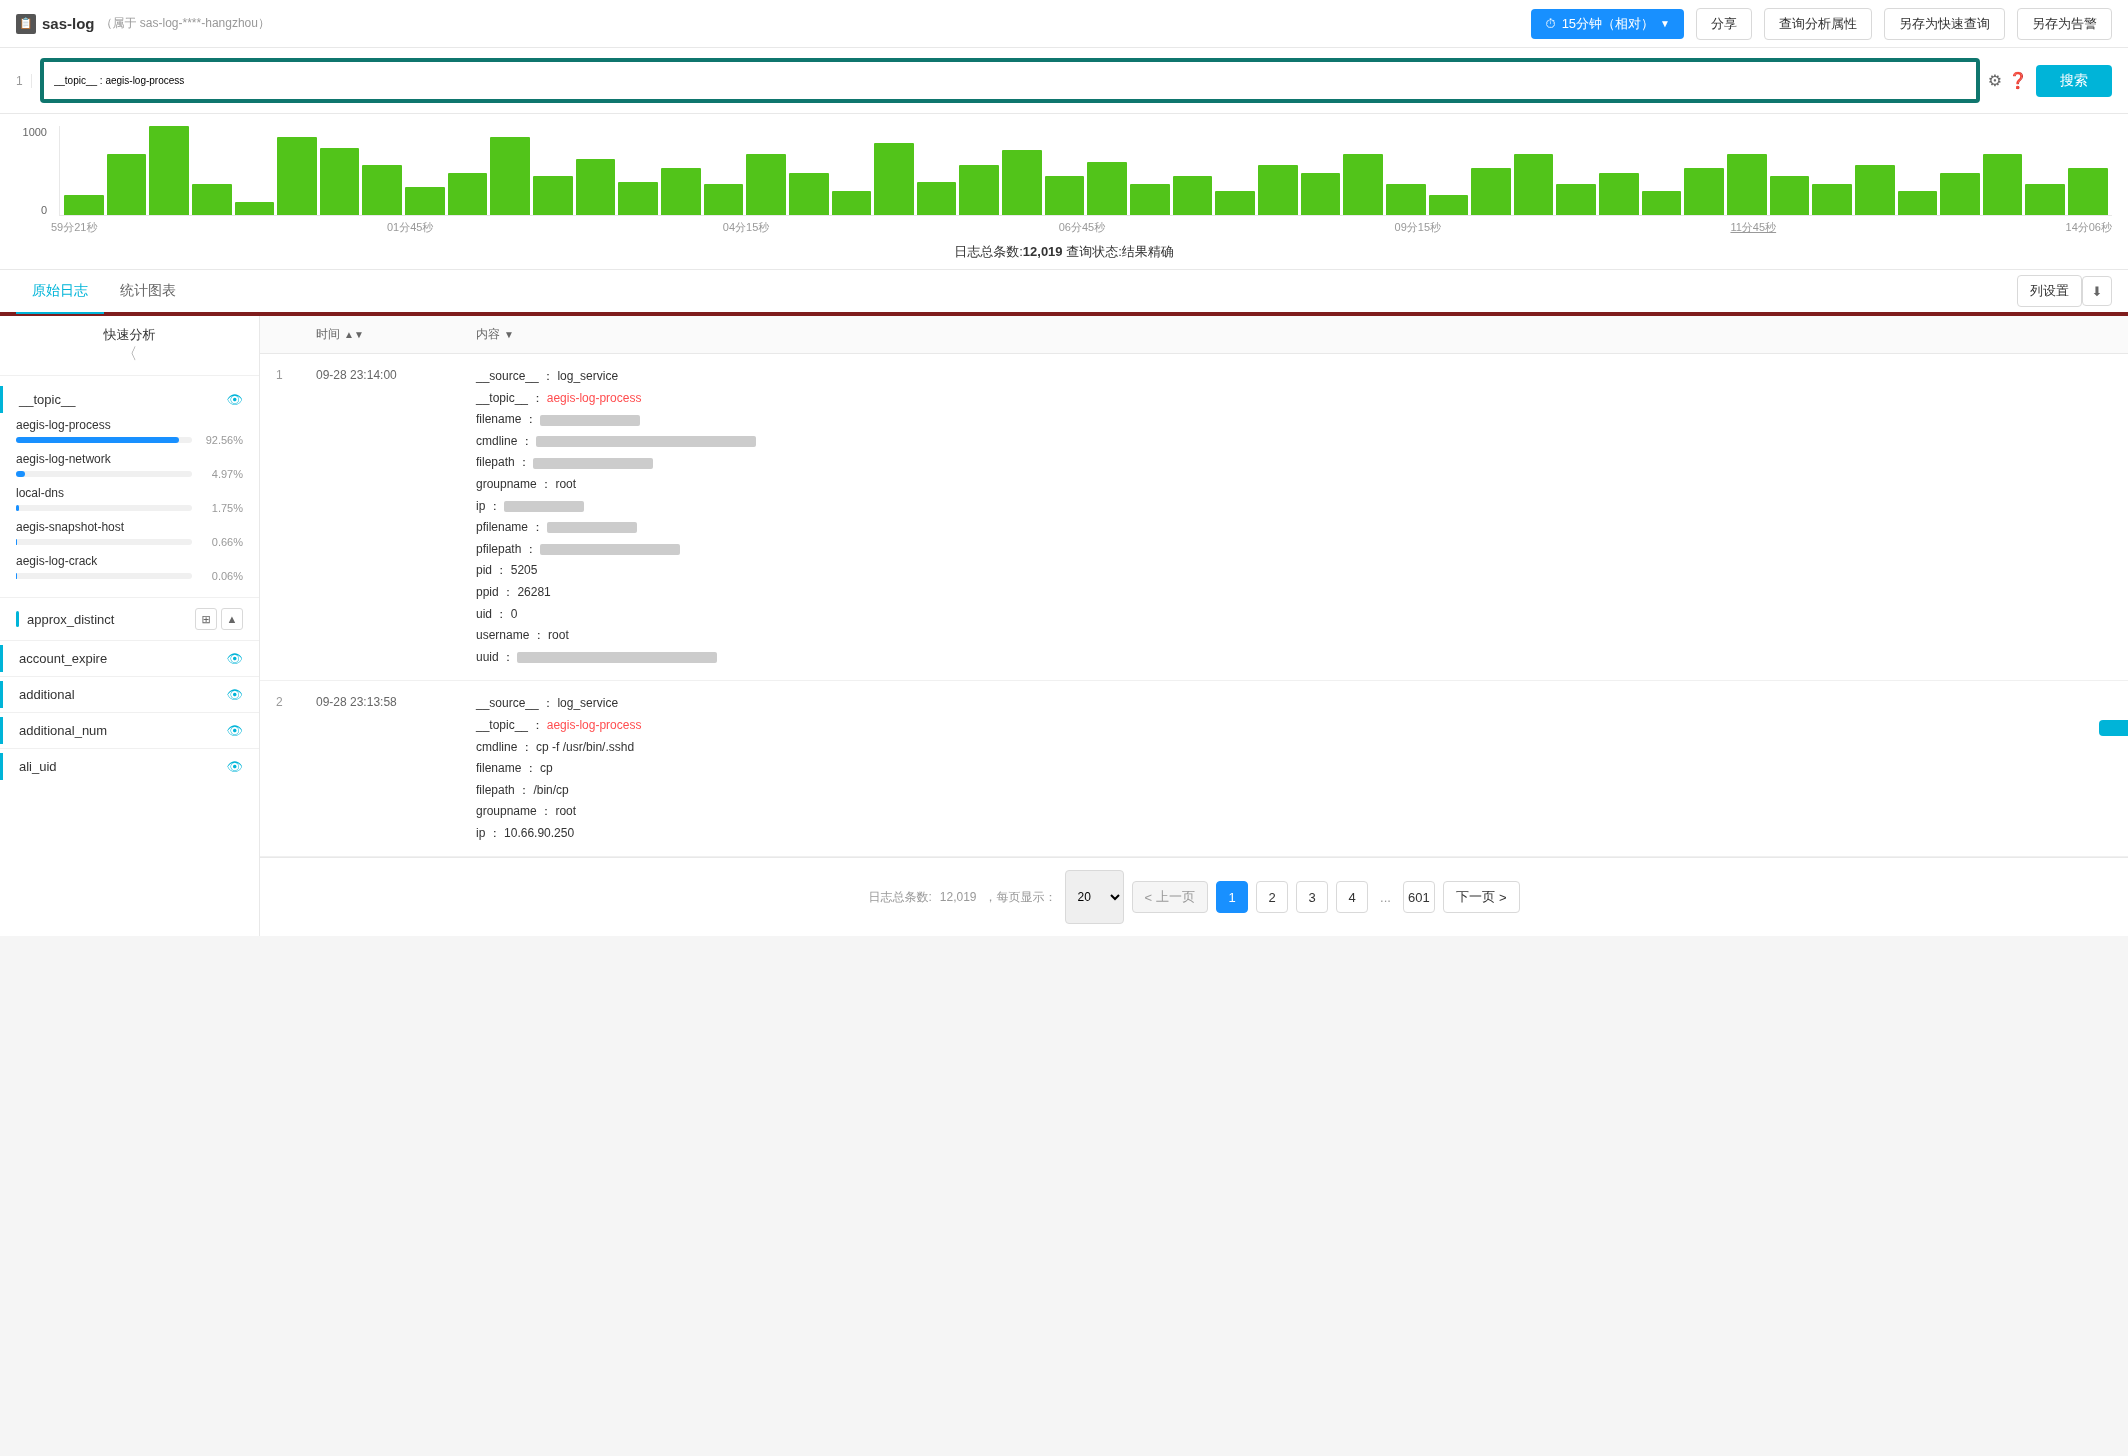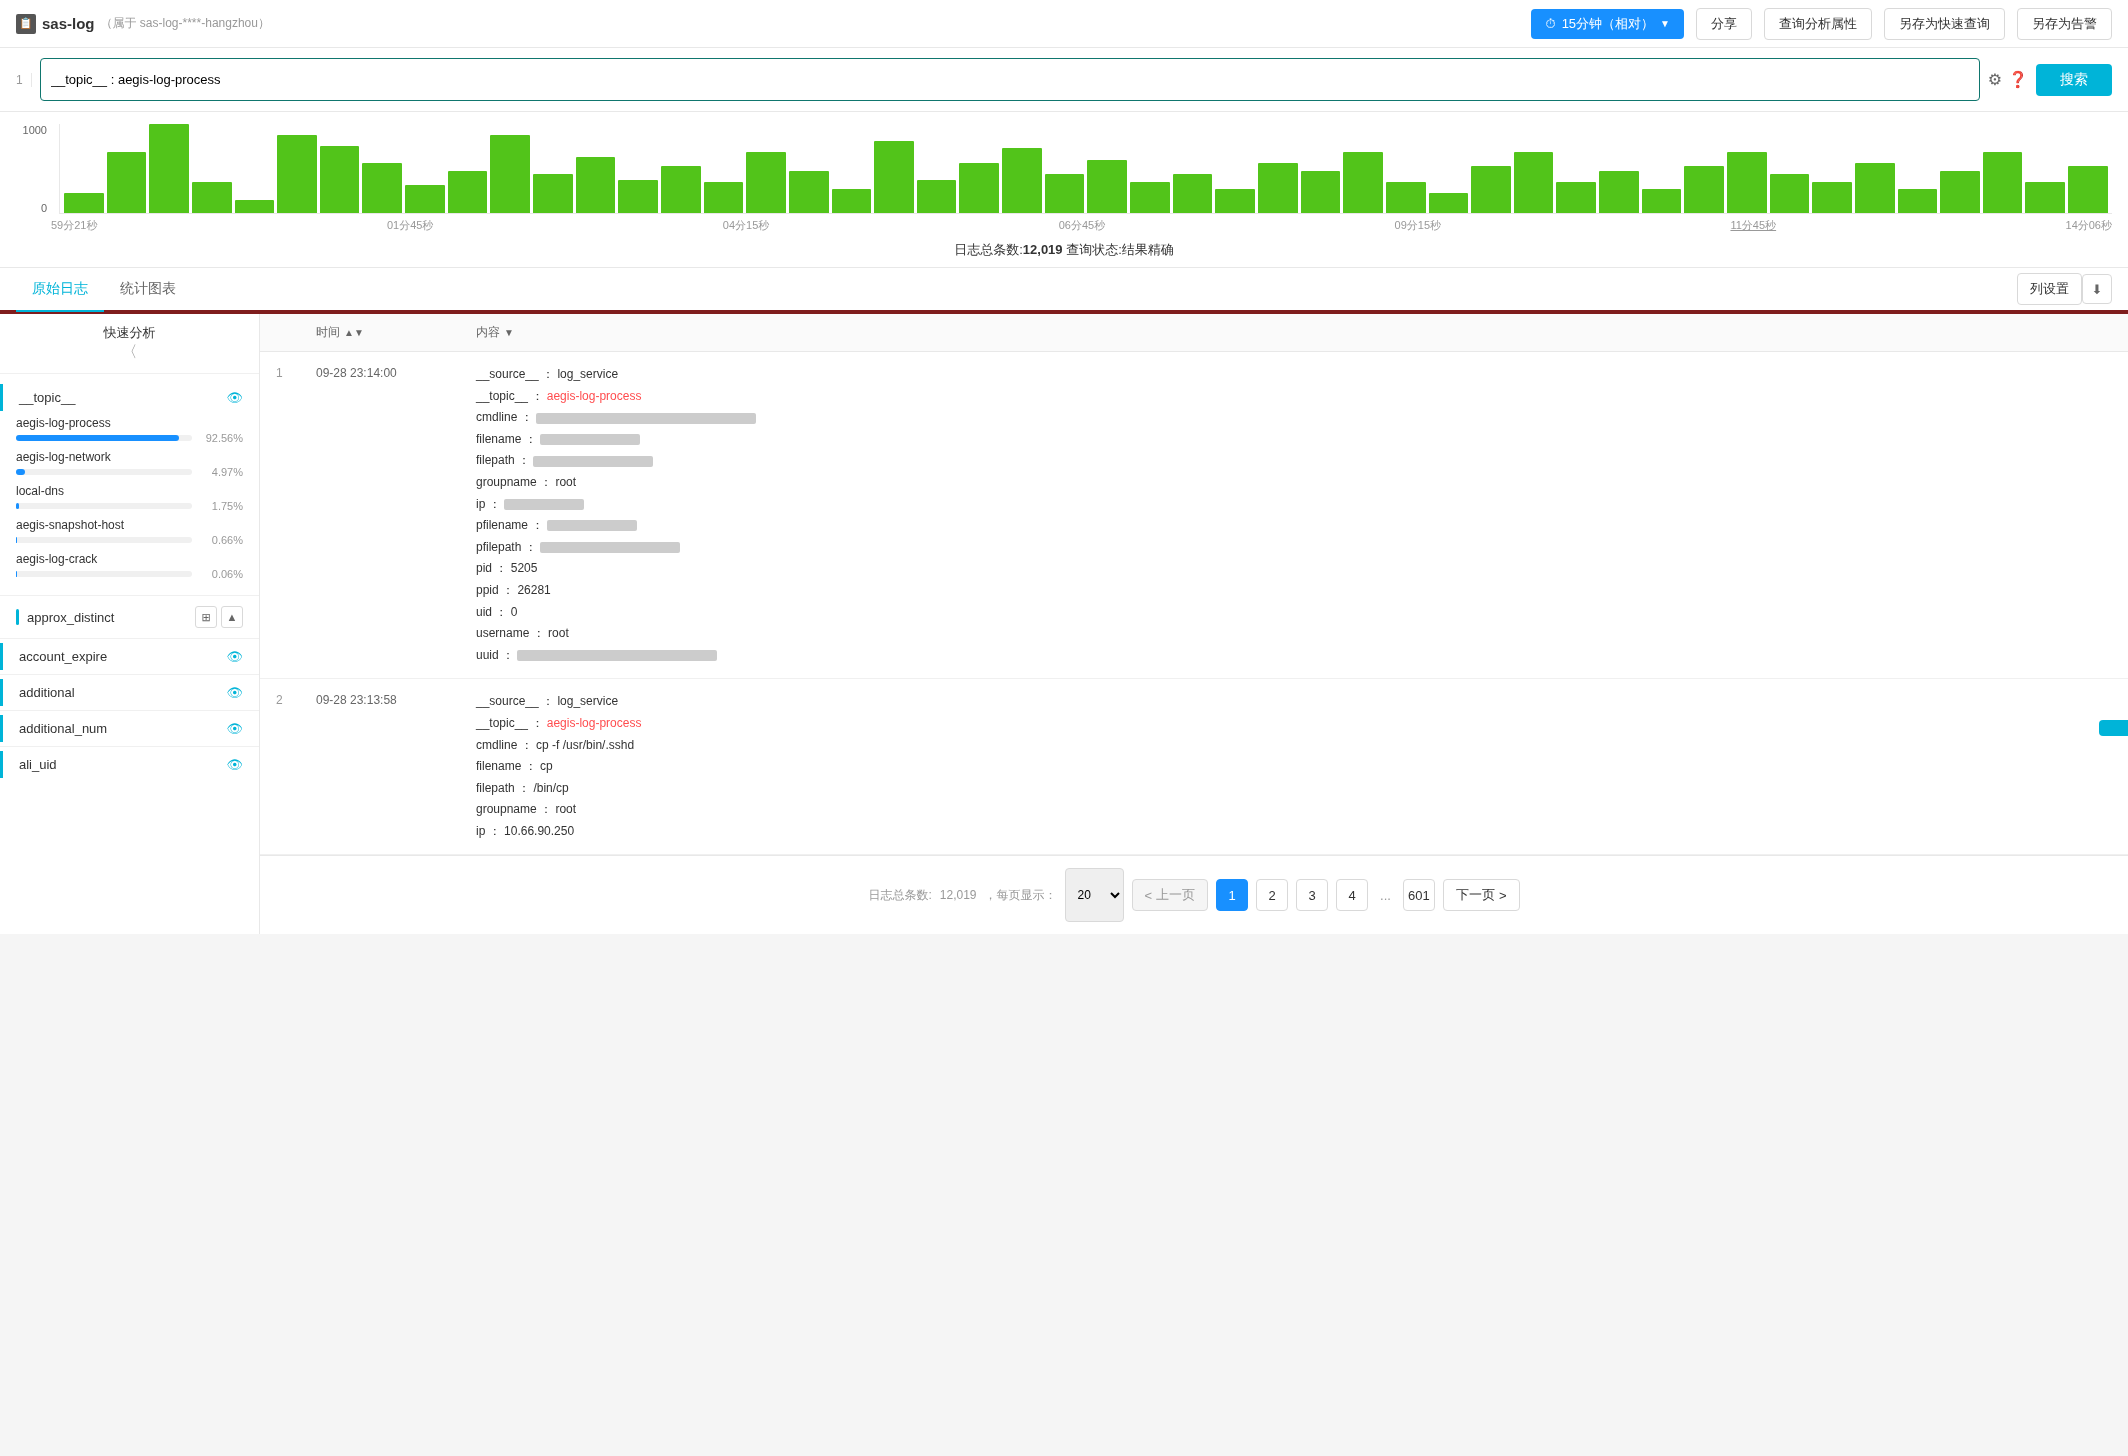--- a/index.html
+++ b/index.html
@@ -9,21 +9,21 @@
     .header { display: flex; align-items: center; background: #fff; padding: 0 16px; height: 48px; border-bottom: 1px solid #e8e8e8; gap: 12px; }
     .header-logo { display: flex; align-items: center; gap: 6px; font-size: 15px; font-weight: 600; color: #333; }
     .header-spacer { flex: 1; }
     .header-btn { padding: 6px 14px; border: 1px solid #d9d9d9; border-radius: 4px; background: #fff; cursor: pointer; font-size: 13px; color: #333; white-space: nowrap; }
     .time-btn { display: flex; align-items: center; gap: 6px; padding: 6px 14px; background: #1890ff; color: #fff; border: none; border-radius: 4px; cursor: pointer; font-size: 13px; }
     .time-btn .chevron { font-size: 10px; }
     
     
     .search-bar { display: flex; align-items: center; background: #fff; padding: 10px 16px; border-bottom: 1px solid #e8e8e8; gap: 8px; }
     .search-line-num { color: #999; font-size: 12px; padding-right: 8px; border-right: 1px solid #e8e8e8; }
-    .search-input { flex: 1; border: 1px solid #0f766e; border-radius: 4px; padding: 13px 10px; font-size: 13px; outline: none; }
+    .search-input { flex: 1; border: 4px solid #0f766e; border-radius: 4px; padding: 13px 10px; font-size: 10px; outline: none; }
     .search-icons { display: flex; gap: 6px; color: #999; }
     .search-icon-btn { cursor: pointer; font-size: 16px; color: #666; }
     .search-submit { padding: 7px 24px; background: #00b4d8; color: #fff; border: none; border-radius: 4px; cursor: pointer; font-size: 14px; font-weight: 500; }
     
     
     .chart-area { background: #fff; padding: 12px 16px 8px; border-bottom: 1px solid #e8e8e8; }
     .chart-wrapper { position: relative; display: flex; gap: 8px; }
     .chart-y-axis { display: flex; flex-direction: column; justify-content: space-between; width: 35px; font-size: 11px; color: #666; height: 90px; text-align: right; padding-right: 4px; }
     .chart-bars { flex: 1; display: flex; align-items: flex-end; gap: 3px; height: 90px; border-left: 1px solid #e8e8e8; border-bottom: 1px solid #e8e8e8; padding: 0 4px; }
     .chart-bar { background: #52c41a; border-radius: 1px 1px 0 0; flex: 1; min-width: 4px; }
@@ -319,22 +319,22 @@
         <span class="sort-icon">▼</span>
       </div>
     </div>
 
     <div class="log-entry">
       <div class="entry-num">1</div>
       <div class="entry-time">09-28 23:14:00</div>
       <div class="entry-content">
         <span class="entry-field"><span class="field-key">__source__</span> <span>：</span> <span class="field-val">log_service</span></span>
         <span class="entry-field"><span class="field-key">__topic__</span> <span>：</span> <span class="field-val highlight">aegis-log-process</span></span>
+        <span class="entry-field"><span class="field-key">filename</span> <span>：</span> <span class="blurred-text" style="width:100px;">&nbsp;</span></span>
         <span class="entry-field"><span class="field-key">cmdline</span> <span>：</span> <span class="blurred-text" style="width:220px;">&nbsp;</span></span>
-        <span class="entry-field"><span class="field-key">filename</span> <span>：</span> <span class="blurred-text" style="width:100px;">&nbsp;</span></span>
         <span class="entry-field"><span class="field-key">filepath</span> <span>：</span> <span class="blurred-text" style="width:120px;">&nbsp;</span></span>
         <span class="entry-field"><span class="field-key">groupname</span> <span>：</span> <span class="field-val">root</span></span>
         <span class="entry-field"><span class="field-key">ip</span> <span>：</span> <span class="blurred-text" style="width:80px;">&nbsp;</span></span>
         <span class="entry-field"><span class="field-key">pfilename</span> <span>：</span> <span class="blurred-text" style="width:90px;">&nbsp;</span></span>
         <span class="entry-field"><span class="field-key">pfilepath</span> <span>：</span> <span class="blurred-text" style="width:140px;">&nbsp;</span></span>
         <span class="entry-field"><span class="field-key">pid</span> <span>：</span> <span class="field-val">5205</span></span>
         <span class="entry-field"><span class="field-key">ppid</span> <span>：</span> <span class="field-val">26281</span></span>
         <span class="entry-field"><span class="field-key">uid</span> <span>：</span> <span class="field-val">0</span></span>
         <span class="entry-field"><span class="field-key">username</span> <span>：</span> <span class="field-val">root</span></span>
         <span class="entry-field"><span class="field-key">uuid</span> <span>：</span> <span class="blurred-text" style="width:200px;">&nbsp;</span></span>

